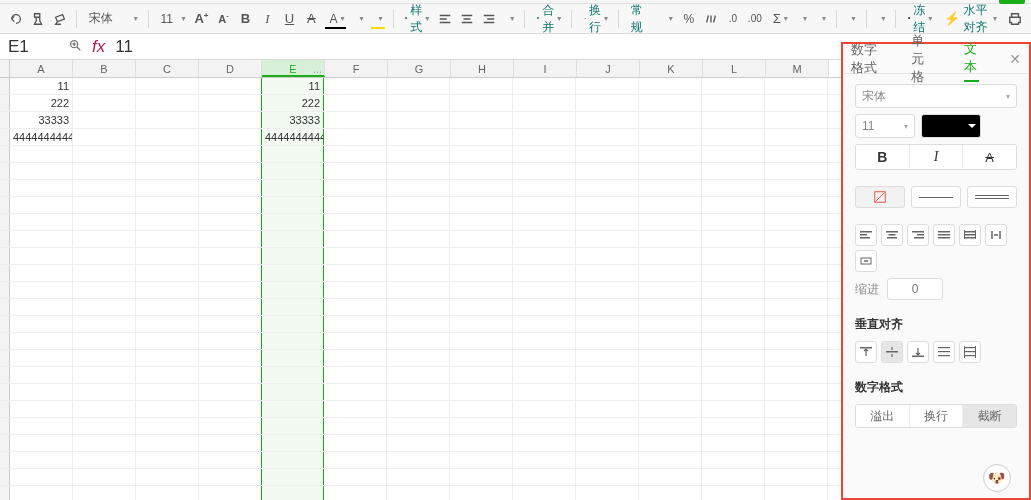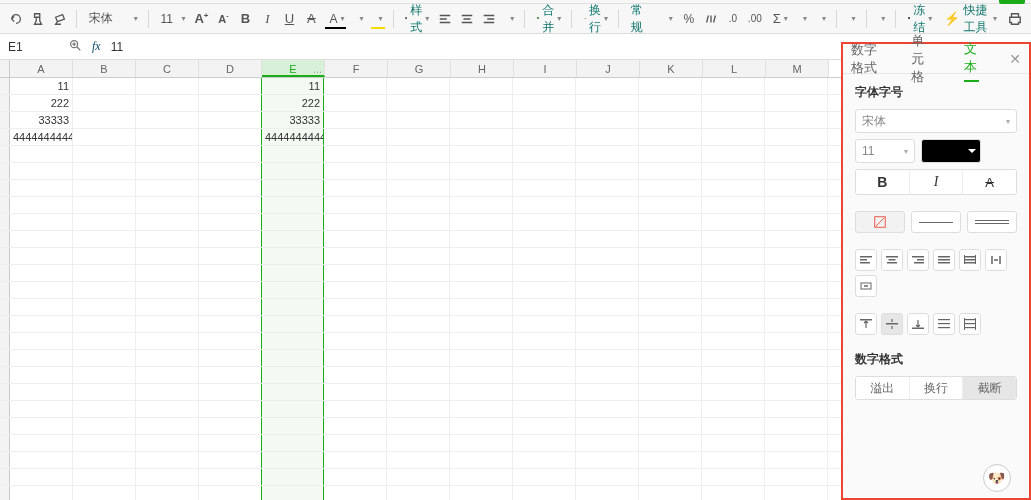--- a/index.html
+++ b/index.html
@@ -20,23 +20,23 @@
 .tb-txt { font-size: 12px; color: #0f766e; }
 .color-bar-a { position: relative; }
 .color-bar-a::after { content:""; position:absolute; left:2px; right:2px; bottom:1px; height:2px; background:#000; }
 .color-bar-y { position: relative; }
 .color-bar-y::after { content:""; position:absolute; left:2px; right:2px; bottom:1px; height:2px; background:#f6dd00; }
 .bolt { color:#6aa84f; }
 .spacer { flex: 1; }
 .green-pill { position:absolute; right:6px; top:-2px; width:26px; height:6px; background:#1aad19; border-radius:2px; }
 
 
-.formula-bar { height: 26px; border-bottom: 1px solid #dcdcdc; display:flex; align-items:center; padding:0 8px; gap:10px; font-size:12px; }
+.formula-bar { height: 26px; border-bottom: 1px solid #dcdcdc; display:flex; align-items:center; padding:0 8px; gap:10px; font-size:17px; }
 .cell-ref { width: 50px; color:#333; }
-.fx { font-style: italic; font-family: Liberation Serif, serif; color:#0c4a6e; }
+.fx { font-style: italic; font-family: Liberation Sans, sans-serif; color:#be185d; }
 .formula-val { color:#333; }
 .zoom-icon svg { width:14px; height:14px; stroke:#777; fill:none; stroke-width:1.5; }
 
 
 .sheet { position: absolute; top: 60px; left: 0; right: 190px; bottom: 0; overflow: hidden; }
 .col-headers { display:flex; height:18px; border-bottom:1px solid #ccc; }
 .row-hdr-corner { width:10px; background:#f3f3f3; border-right:1px solid #ccc; }
 .col-h { width:63px; text-align:center; font-size:11px; color:#666; background:#f3f3f3; border-right:1px solid #e0e0e0; line-height:18px; position:relative; }
 .col-h.sel { background:#d8f0d8; color:#1aad19; border-bottom:2px solid #1aad19; }
 .col-h .more { position:absolute; right:2px; top:3px; font-size:9px; color:#888; }
@@ -255,21 +255,21 @@
   <div class="tb-combo">
       <svg viewBox="0 0 16 16">
         <rect x="2" y="2" width="12" height="12"></rect>
         <path d="M6 2v12M2 6h12"></path>
       </svg>
       <span class="tb-txt">冻结</span>
       <span class="caret">▾</span>
     </div>
   <div class="tb-combo">
       <span class="bolt" style="font-size:13px">⚡</span>
-      <span class="tb-txt">快捷工具</span>
+      <span class="tb-txt">水平对齐</span>
       <span class="caret">▾</span>
     </div>
   <div class="spacer"></div>
   <div class="tb-btn">
       <svg viewBox="0 0 16 16">
         <path d="M4 6V2h8v4M2 6h12v6h-2v2H4v-2H2z"></path>
       </svg>
     </div>
 </div>
 
@@ -708,21 +708,20 @@
 
 <div class="side-panel">
   <div class="sp-tabs">
     <div class="sp-tab">数字格式</div>
     <div class="sp-tab">单元格</div>
     <div class="sp-tab active">文本</div>
     <div class="sp-close">✕</div>
   </div>
   <div class="sp-body">
     <div class="sp-section">
-      <div class="sp-title">字体字号</div>
       <div class="sp-row">
         <div class="sp-select">
             <span>宋体</span>
             <span class="caret">▾</span>
           </div>
       </div>
       <div class="sp-row">
         <div class="sp-select" style="flex:0 0 60px">
             <span>11</span>
             <span class="caret">▾</span>
@@ -803,23 +802,28 @@
               <path d="M2 2v8M10 2v8M4 6h4" stroke="#666" stroke-width="1.5" fill="none"></path>
             </svg>
           </div>
         <div class="al-btn">
             <svg viewBox="0 0 12 12">
               <rect x="1" y="3" width="10" height="6" fill="none" stroke="#666" stroke-width="1"></rect>
               <path d="M4 6h4" stroke="#666" stroke-width="1.5"></path>
             </svg>
           </div>
       </div>
+      <div class="indent-row">
+        <span class="indent-label">缩进</span>
+        <input class="indent-input" placeholder="0" style="">
+      </div>
     </div>
 
     <div class="sp-section">
+      <div class="sp-title">垂直对齐</div>
       <div class="align-row">
         <div class="al-btn">
             <svg viewBox="0 0 12 12">
               <rect y="1" width="12" height="1.5"></rect>
               <path d="M6 3v7M4 5l2-2 2 2" stroke="#666" fill="none" stroke-width="1.2"></path>
             </svg>
           </div>
         <div class="al-btn" style="background:#e6e6e6">
             <svg viewBox="0 0 12 12">
               <rect y="5" width="12" height="1.5"></rect>

